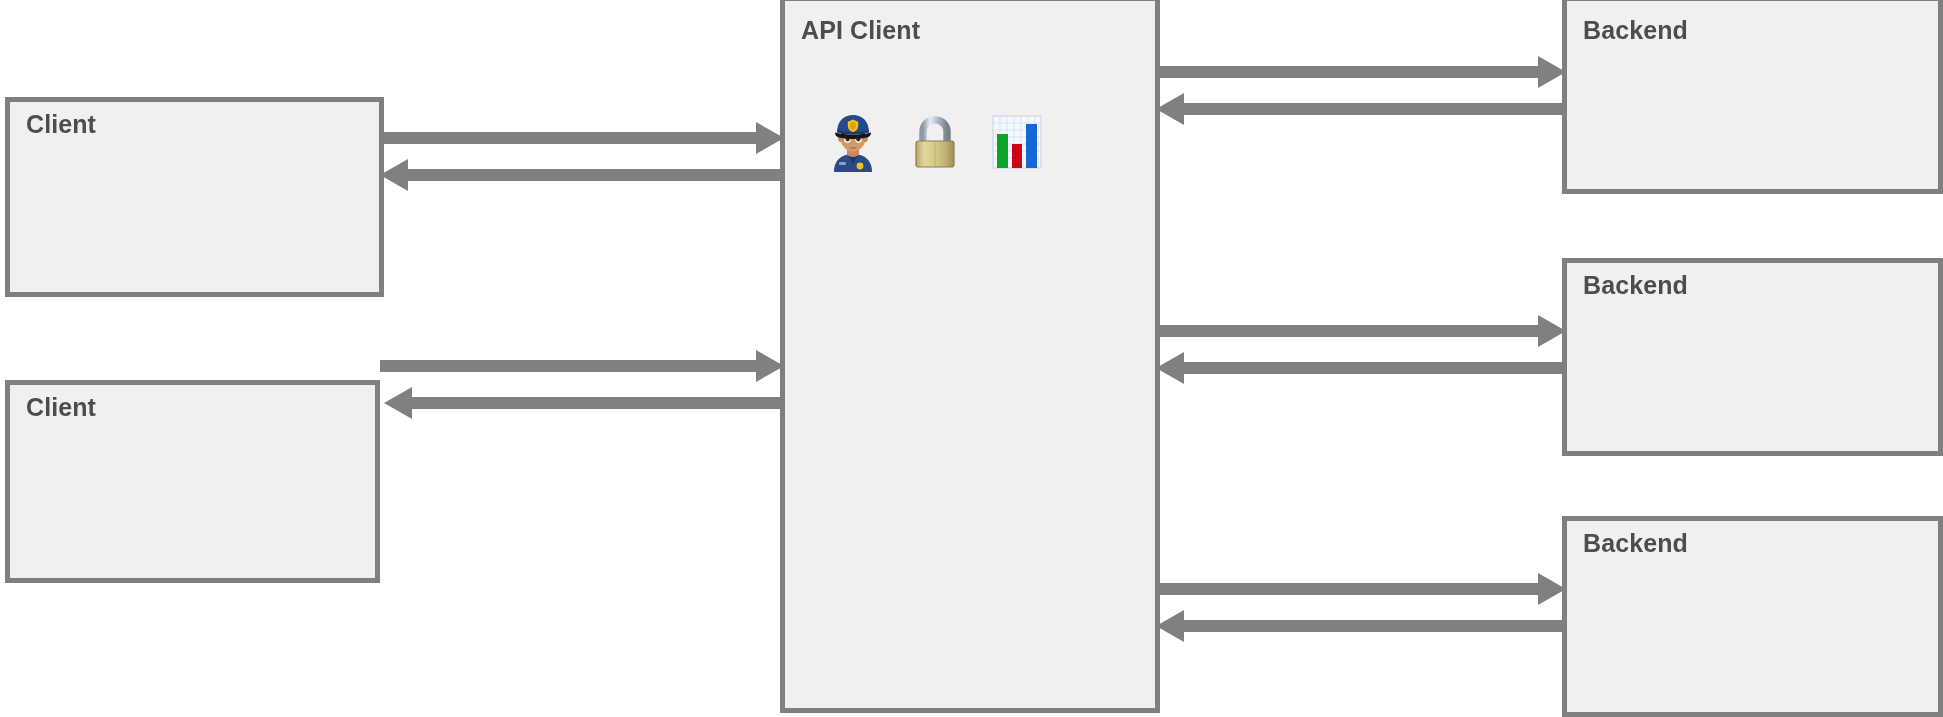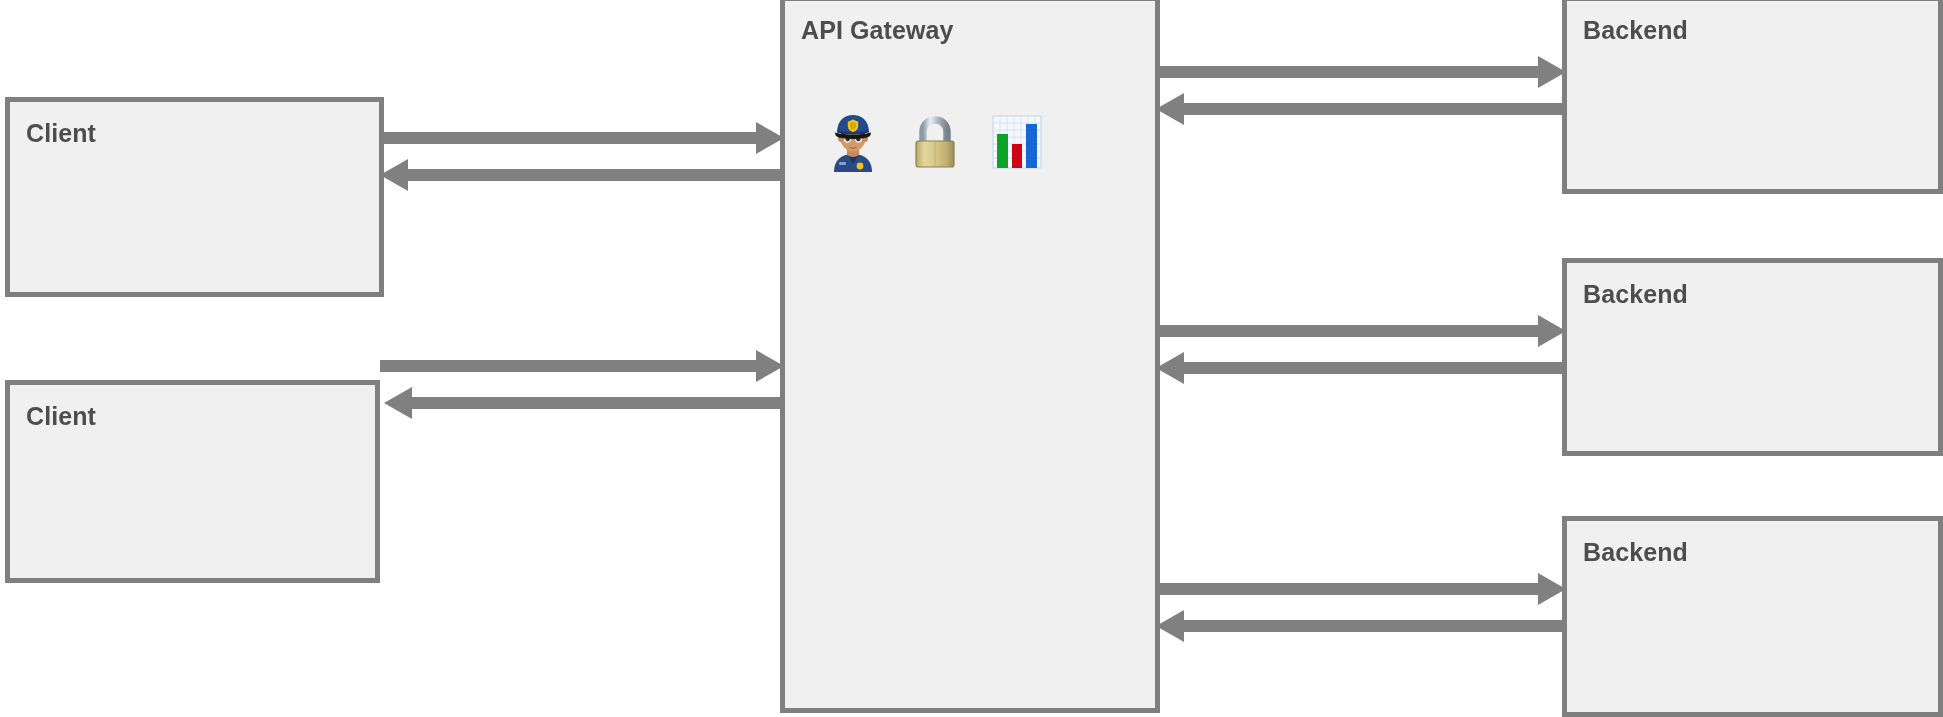--- a/index.html
+++ b/index.html
@@ -22,21 +22,21 @@
   
   .node {
     position: absolute;
     box-sizing: border-box;
     background: #f0f0f0;
     border: 5px solid #7f7f7f;
   }
   .node-label {
     position: absolute;
     left: 16px;
-    top: 16px;
+    top: 7px;
     font-size: 25px;
     font-weight: bold;
     color: #4d4d4d;
     letter-spacing: 0.1px;
     white-space: nowrap;
     line-height: 1.2;
   }
 
   
   #node-client-1   { left: 5px;    top: 97px;  width: 379px; height: 200px; }
@@ -138,21 +138,21 @@
 
   <div class="node" id="node-client-1">
     <span class="node-label">Client</span>
   </div>
 
   <div class="node" id="node-client-2">
     <span class="node-label">Client</span>
   </div>
 
   <div class="node" id="node-api-gateway">
-    <span class="node-label">API Gateway</span>
+    <span class="node-label">API Client</span>
 
     <div class="gateway-icons">
 
       <span class="gateway-icon">
         <svg width="54" height="60" viewBox="0 0 54 60">
 
           <path d="M8 60 C8 47 17 42 27 42 C37 42 46 47 46 60 Z" fill="#2a4a86"></path>
           <path d="M21 42 L27 52 L33 42 L30 41 L27 46 L24 41 Z" fill="#1d3566"></path>
           <circle cx="34" cy="54" r="3.4" fill="#f0c419"></circle>
           <rect x="13" y="50" width="7" height="3" rx="1" fill="#88a0c8"></rect>

